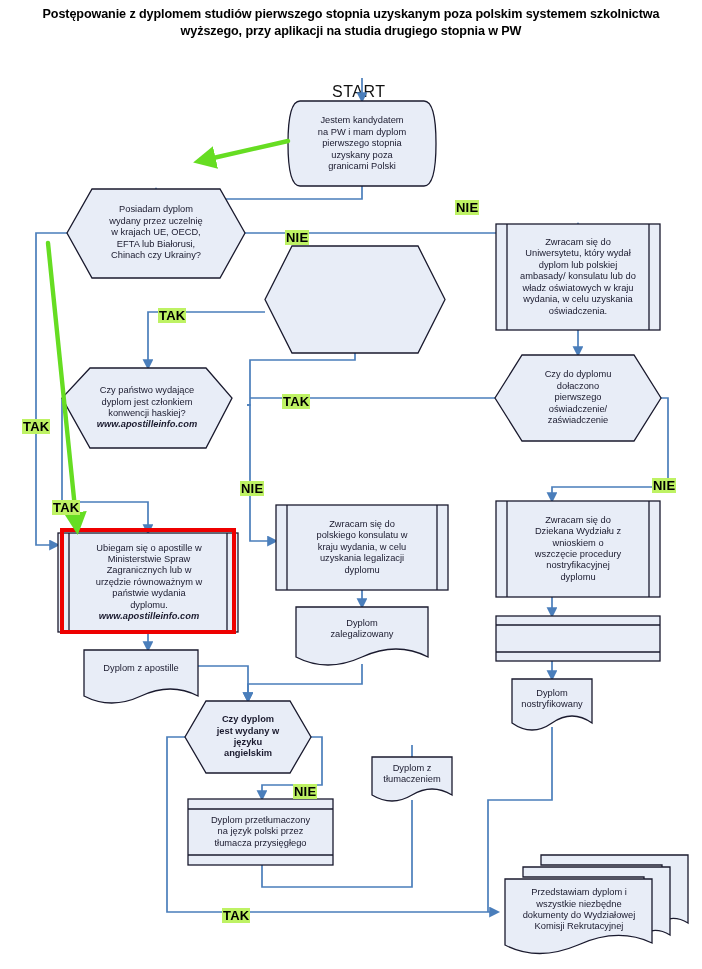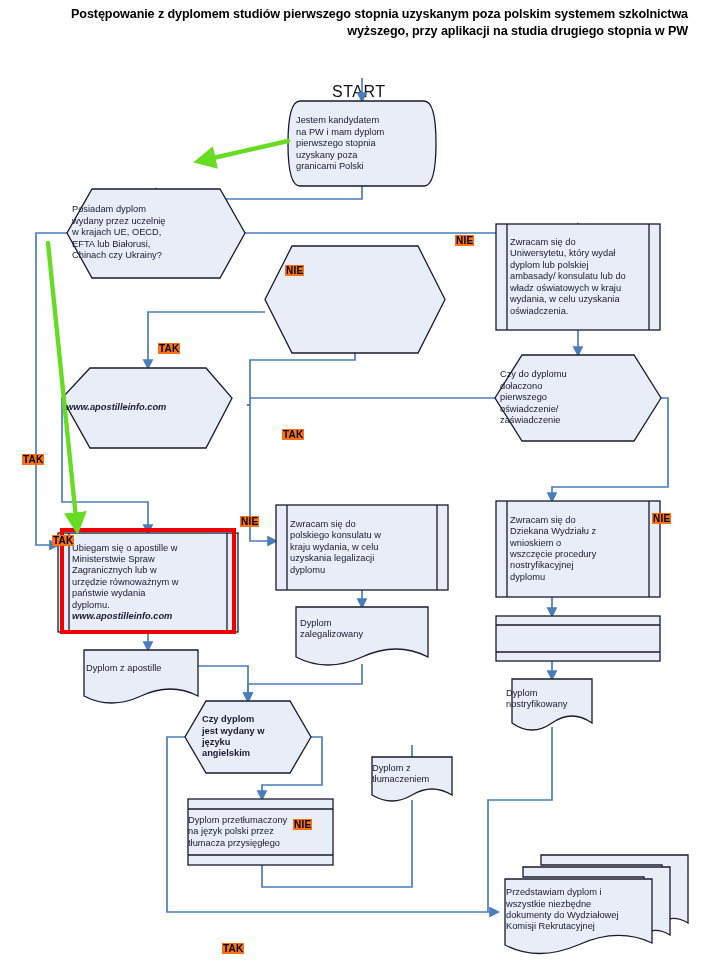--- a/index.html
+++ b/index.html
@@ -1,33 +1,33 @@
 <!DOCTYPE html>
 <html><head>
 <meta charset="utf-8">
 <style>
   html,body{margin:0;padding:0;background:#ffffff;}
   body{font-family:"Liberation Sans","DejaVu Sans",sans-serif;}
   #root{position:relative;width:702px;height:969px;overflow:hidden;background:#fff;}
   #flow{position:absolute;left:0;top:0;width:702px;height:969px;}
   .title{
     position:absolute;left:0;top:6px;width:702px;
-    text-align:right;font-size:12.6px;font-weight:bold;color:#000;
+    text-align:center;font-size:12.6px;font-weight:bold;color:#000;
     line-height:17px;letter-spacing:-0.1px;padding:0 14px;box-sizing:border-box;
   }
   .nodelabel{
     position:absolute;display:flex;align-items:center;justify-content:center;
-    color:#1a1a2e;font-size:9.3px;line-height:11.4px;
+    text-align:center;color:#1a1a2e;font-size:9.3px;line-height:11.4px;
     pointer-events:none;box-sizing:border-box;
   }
   .nodelabel span.t{display:block;width:100%;white-space:pre-line;}
   .url{font-style:italic;font-weight:bold;}
   .conlabel{
-    position:absolute;font-size:10px;font-weight:bold;color:#000;
-    letter-spacing:0.2px;background:#f97316;padding:0 1px;margin-top:35px;
+    position:absolute;font-size:13px;font-weight:bold;color:#000;
+    letter-spacing:0.2px;background:#bef264;padding:0 1px;
   }
   .startlabel{
     position:absolute;font-size:16px;color:#111;letter-spacing:0.5px;
   }
 </style>
 </head>
 <body>
 
 <div id="root">
 
@@ -183,20 +183,23 @@
     <span class="t">Zwracam się do
 Uniwersytetu, który wydał
 dyplom lub polskiej
 ambasady/ konsulatu lub do
 władz oświatowych w kraju
 wydania, w celu uzyskania
 oświadczenia.</span>
     </div>
 
   <div class="nodelabel" style="left:66px;top:372px;width:162px;height:72px;flex-direction:column;">
+    <span class="t">Czy państwo wydające
+dyplom jest członkiem
+konwencji haskiej?</span>
     <span class="t url">www.apostilleinfo.com</span>
     </div>
 
   <div class="nodelabel" style="left:500px;top:358px;width:156px;height:80px;">
     <span class="t">Czy do dyplomu
 dołaczono
 pierwszego
 oświadczenie/
 zaświadczenie</span>
     </div>

